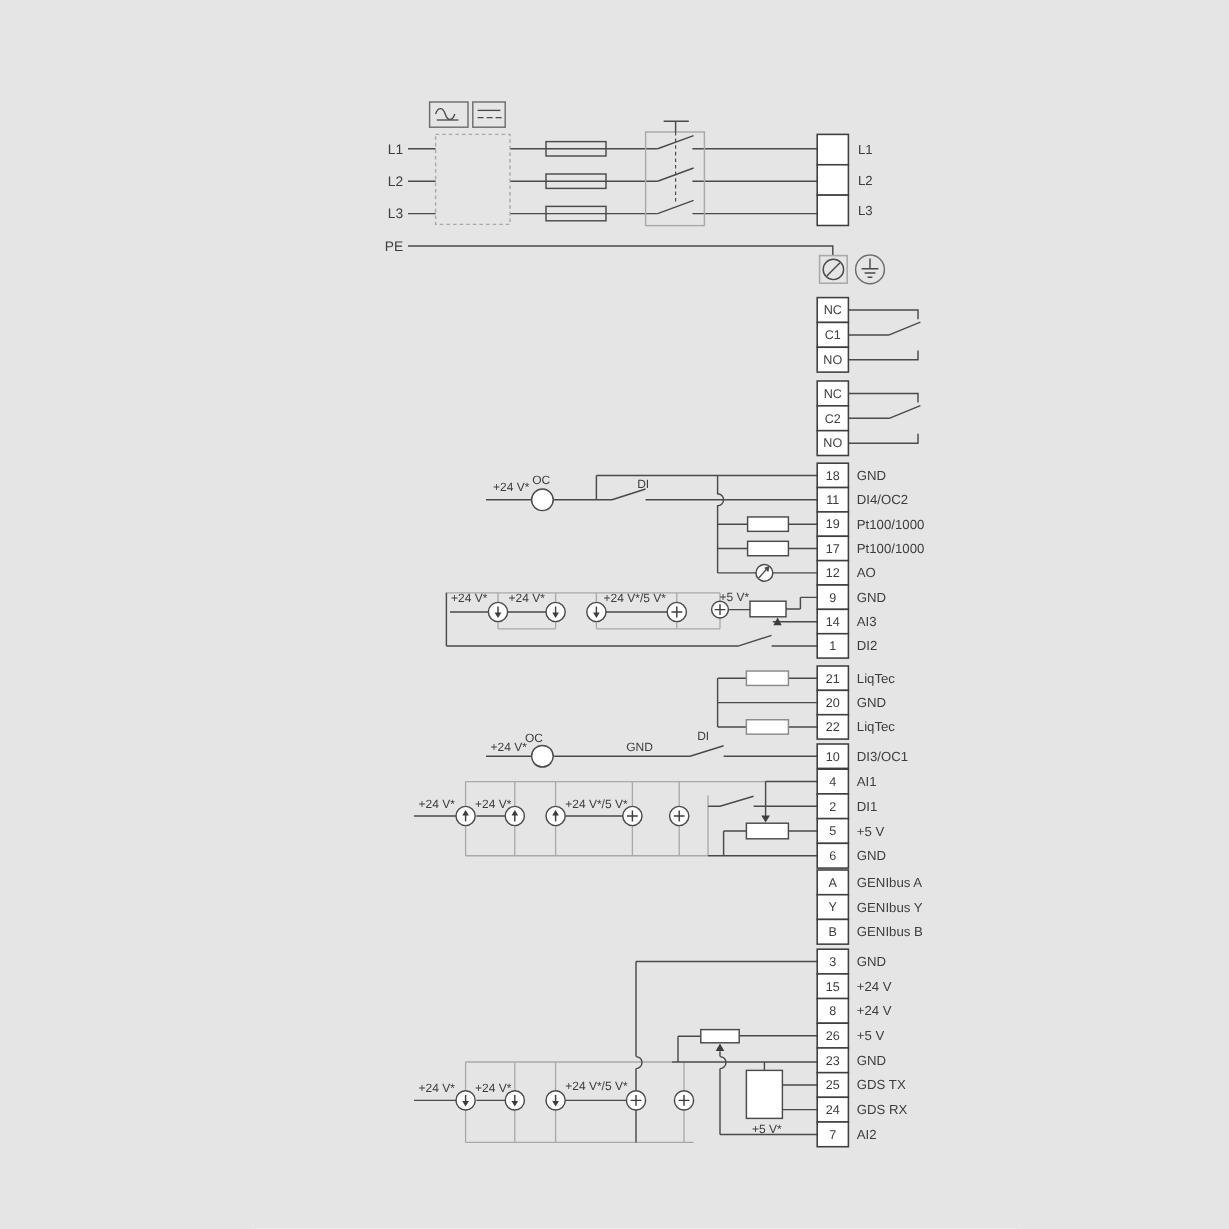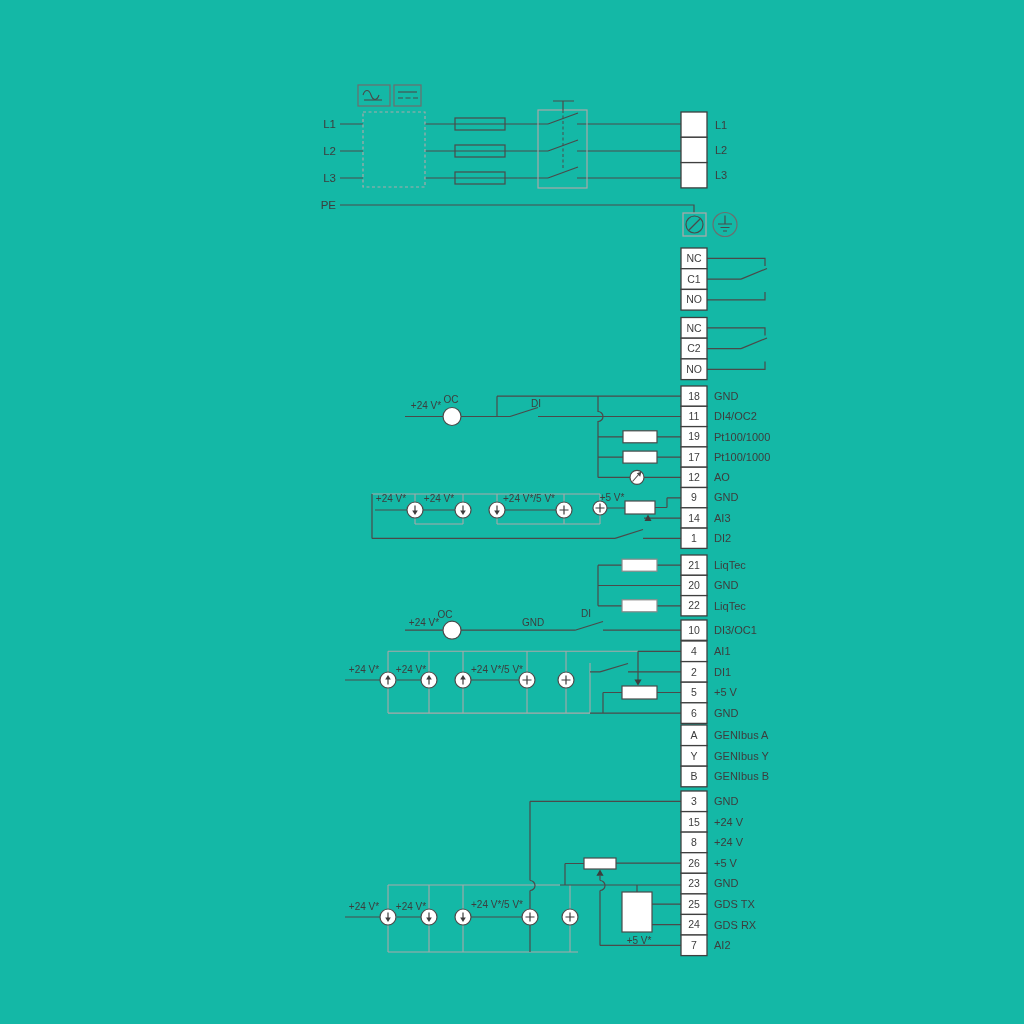--- a/index.html
+++ b/index.html
@@ -1,16 +1,16 @@
 <!DOCTYPE html>
 <html><head>
 <meta charset="utf-8">
 <style>
   html,body{margin:0;padding:0;background:#ffffff;}
-  #page{width:1024px;height:1024px;position:relative;background:#14b8a6;
+  #page{width:1024px;height:1024px;position:relative;background:#e5e5e5;
         font-family:"Liberation Sans",sans-serif;}
   svg text{font-family:"Liberation Sans",sans-serif;fill:#3d3d3d;}
   .tnum{font-size:10.5px;}
   .tlabel{font-size:11px;}
   .sidelabel{font-size:11.5px;}
   .ann{font-size:10px;}
 </style>
 </head>
 <body>
 

